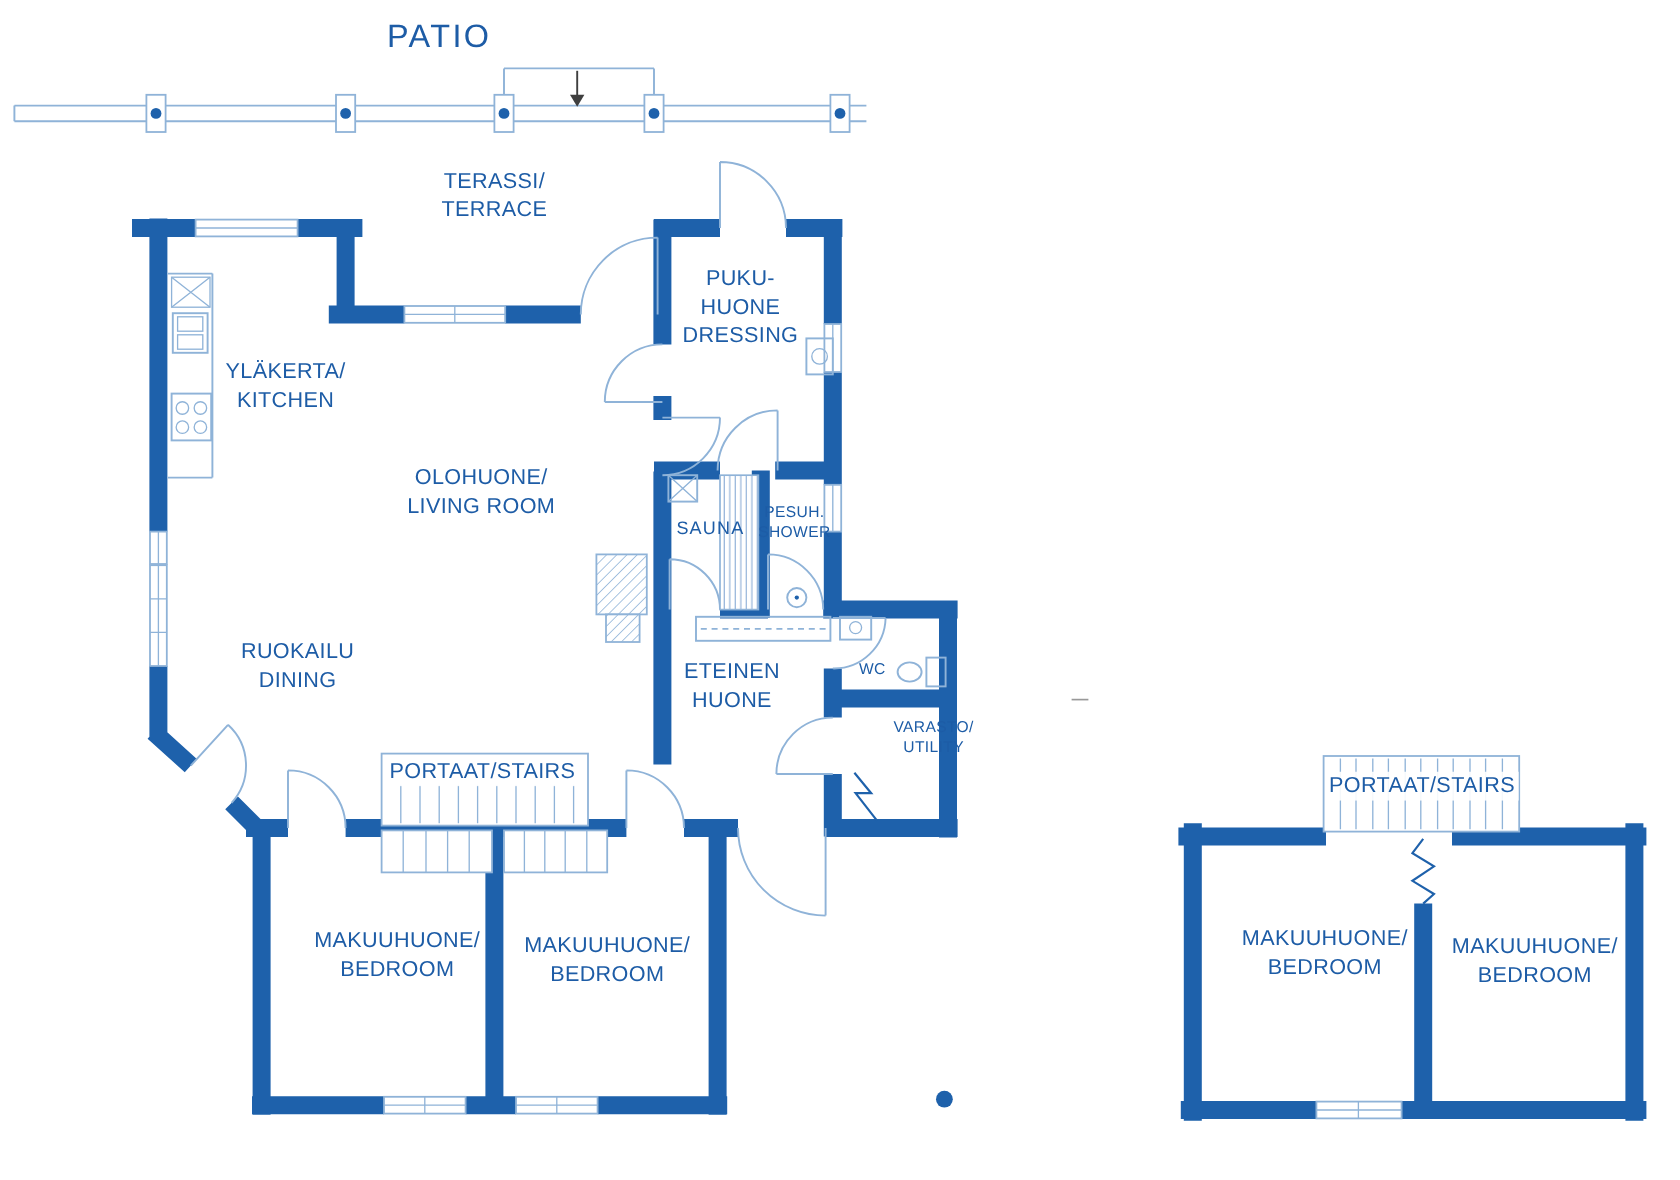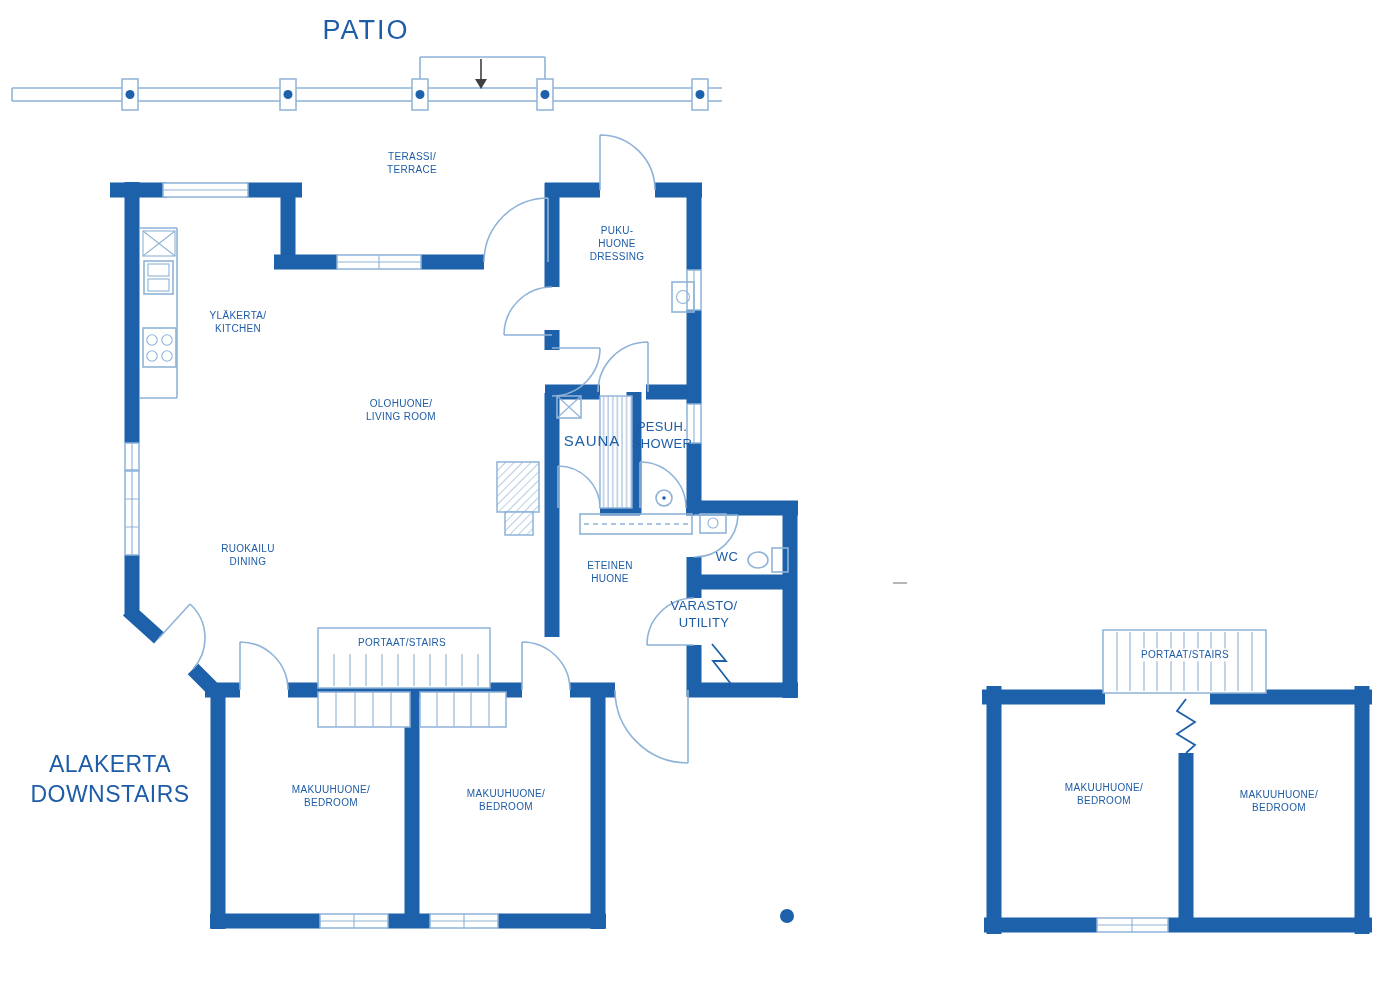--- a/index.html
+++ b/index.html
@@ -10,21 +10,21 @@
   .thin{fill:none;stroke:var(--line,#8fb3d8);stroke-width:1.6;}
   .thin2{fill:none;stroke:var(--line,#8fb3d8);stroke-width:1.1;}
   .dash{fill:none;stroke:var(--line,#8fb3d8);stroke-width:1.4;stroke-dasharray:5 4;}
   .winr{fill:#fff;stroke:var(--line,#8fb3d8);stroke-width:1.5;}
   .fillwall{fill:var(--wall,#1e61ab);stroke:none;}
   .darkthin{fill:none;stroke:var(--wall,#1e61ab);stroke-width:1.8;}
   .arrowln{fill:none;stroke:var(--arrow,#3f3f3f);stroke-width:1.6;}
   .arrowhd{fill:var(--arrow,#3f3f3f);stroke:none;}
   .gray{stroke:#999;stroke-width:1.4;}
   .label{position:absolute;transform:translate(-50%,-50%);color:var(--text,#1d5ca6);
-         font-size:10px;line-height:1.32;letter-spacing:.3px;text-align:center;white-space:pre-line;}
+         font-size:18px;line-height:1.32;letter-spacing:.3px;text-align:center;white-space:pre-line;}
   .label.patio{font-size:27px;letter-spacing:2px;}
   .label.big{font-size:23px;line-height:1.3;letter-spacing:.5px;}
   .label.sauna{font-size:15px;letter-spacing:1px;}
   .label.sm{font-size:13px;}
   .label.st{background:rgba(255,255,255,.9);padding:0 3px;}
 </style>
 </head>
 <body>
 
 <div class="stage">
@@ -198,40 +198,38 @@
 
     <path class="darkthin" d="M712,644 L726,661 L713,661 L731,684"></path>
 
     <circle class="fillwall" cx="787" cy="916" r="7"></circle>
     <line class="gray" x1="893" y1="583" x2="907" y2="583"></line>
   </svg>
 
   <div class="label patio" style="left:366px;top:31px">PATIO</div>
   <div class="label" style="left:412px;top:163px">TERASSI/
 TERRACE</div>
-  <div class="label" style="left:617px;top:244px">PUKU-
+  <div class="label" style="left:617px;top:256px">PUKU-
 HUONE
 DRESSING</div>
   <div class="label" style="left:238px;top:322px">YLÄKERTA/
 KITCHEN</div>
   <div class="label" style="left:401px;top:410px">OLOHUONE/
 LIVING ROOM</div>
   <div class="label sauna" style="left:592px;top:441px">SAUNA</div>
   <div class="label sm" style="left:662px;top:435px">PESUH.
 SHOWER</div>
   <div class="label" style="left:248px;top:555px">RUOKAILU
 DINING</div>
   <div class="label" style="left:610px;top:572px">ETEINEN
 HUONE</div>
   <div class="label sm" style="left:727px;top:557px">WC</div>
-  <div class="label sm" style="left:704px;top:614px">VARASTO/
+  <div class="label sm" style="left:778px;top:614px">VARASTO/
 UTILITY</div>
   <div class="label st" style="left:402px;top:643px">PORTAAT/STAIRS</div>
-  <div class="label big" style="left:110px;top:780px">ALAKERTA
-DOWNSTAIRS</div>
   <div class="label" style="left:331px;top:796px">MAKUUHUONE/
 BEDROOM</div>
   <div class="label" style="left:506px;top:800px">MAKUUHUONE/
 BEDROOM</div>
   <div class="label st" style="left:1185px;top:655px">PORTAAT/STAIRS</div>
   <div class="label" style="left:1104px;top:794px">MAKUUHUONE/
 BEDROOM</div>
   <div class="label" style="left:1279px;top:801px">MAKUUHUONE/
 BEDROOM</div>
 

